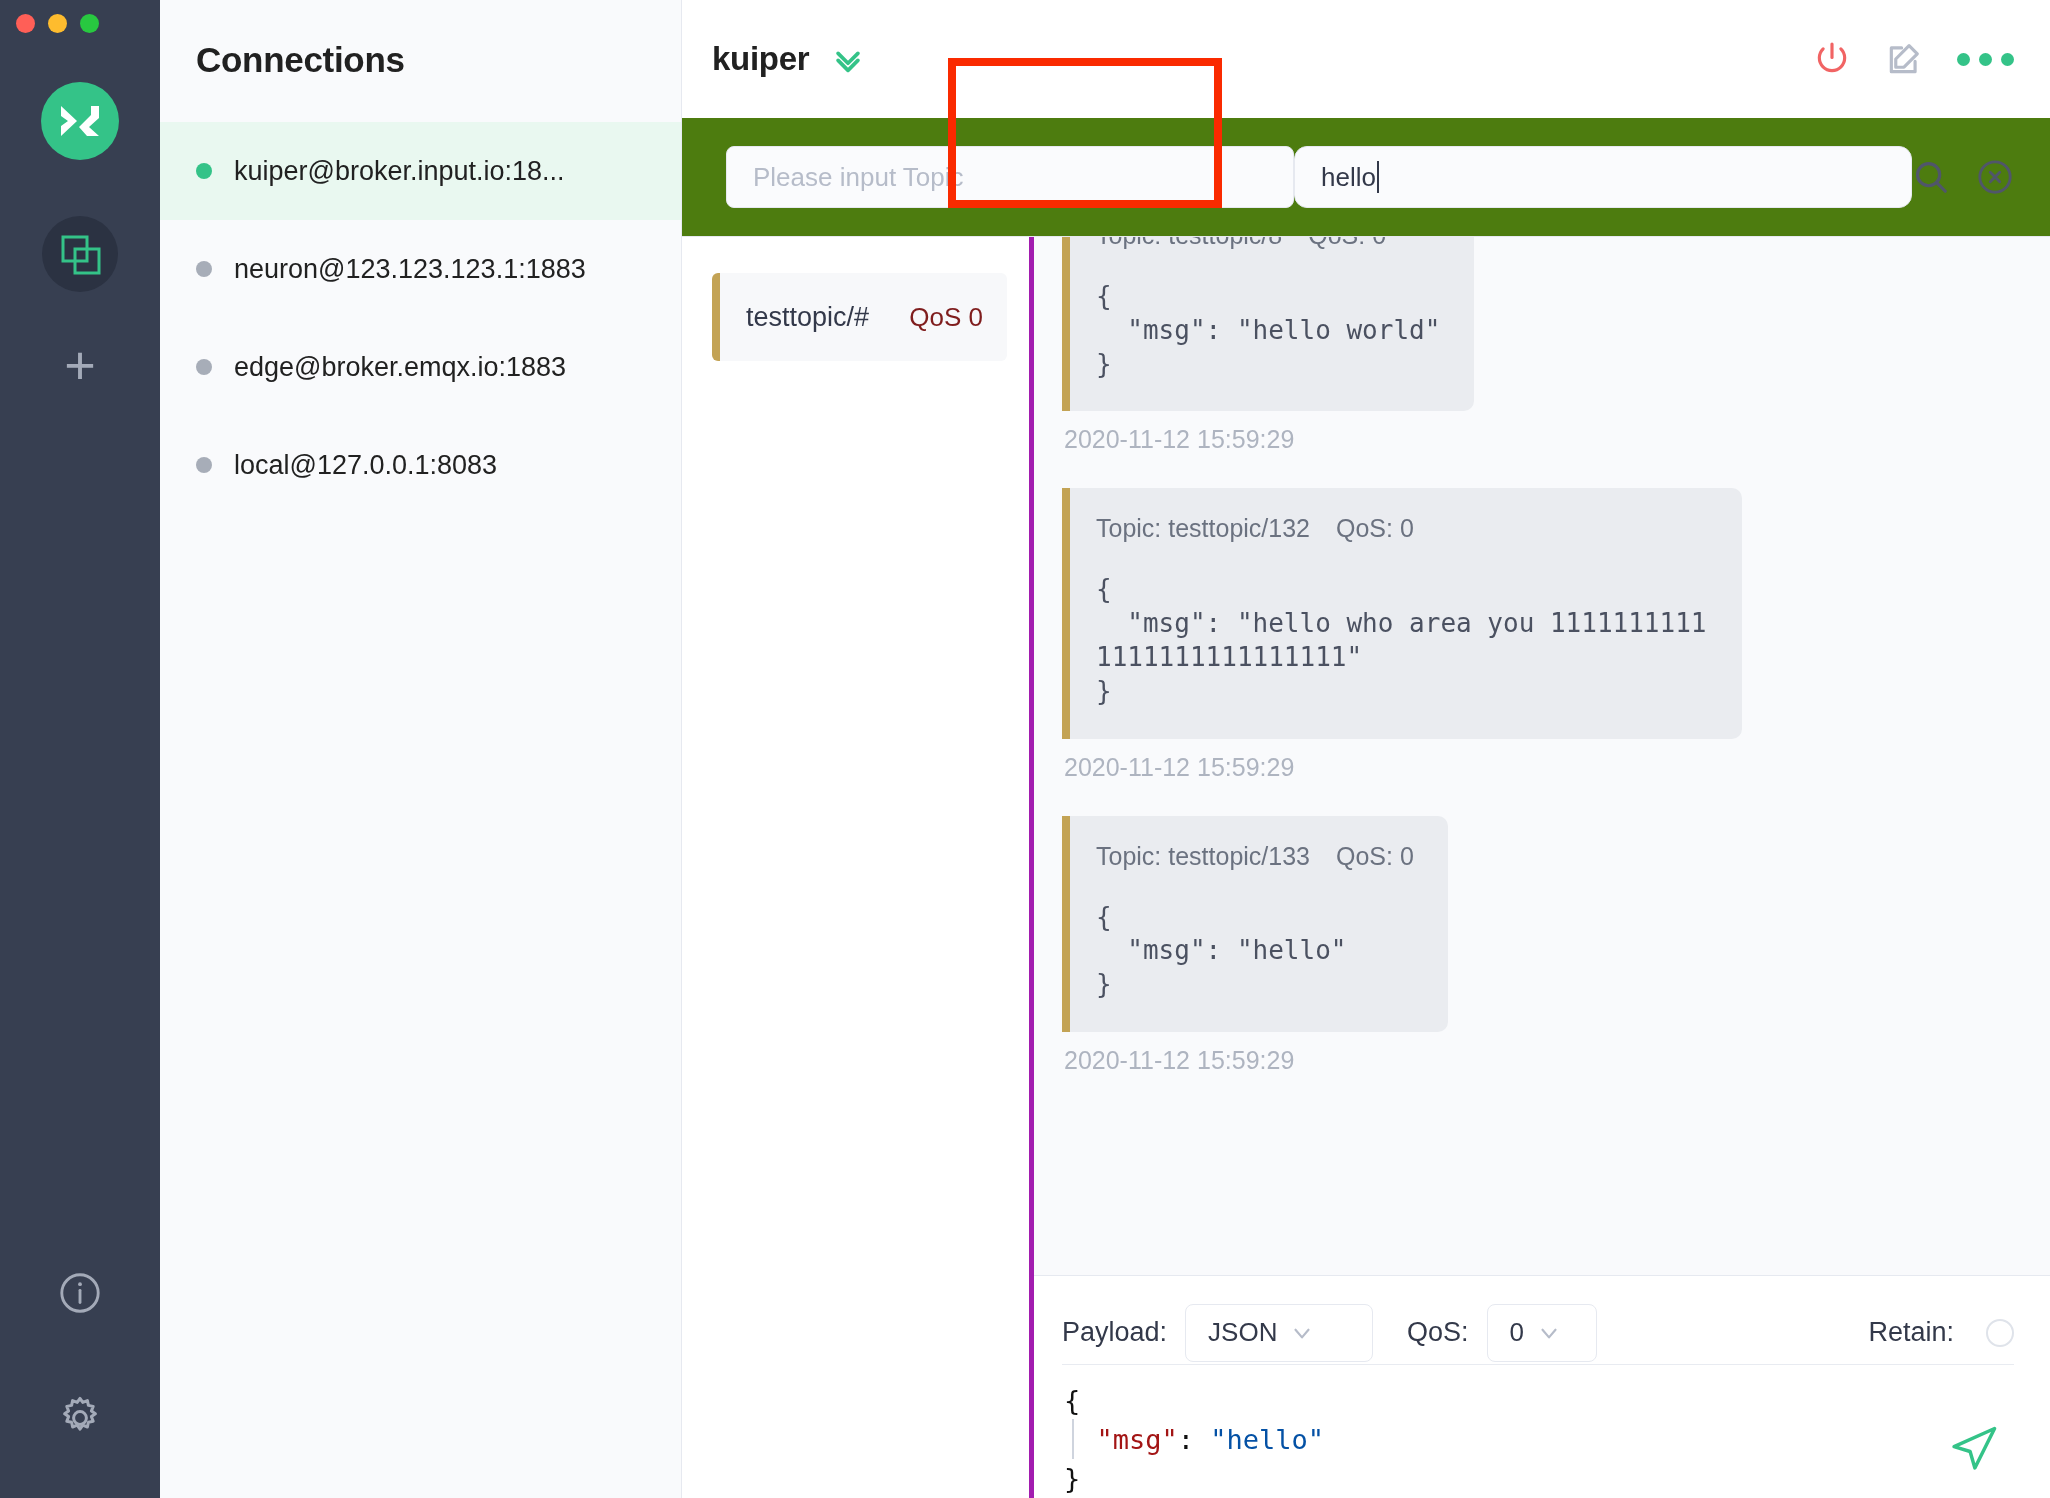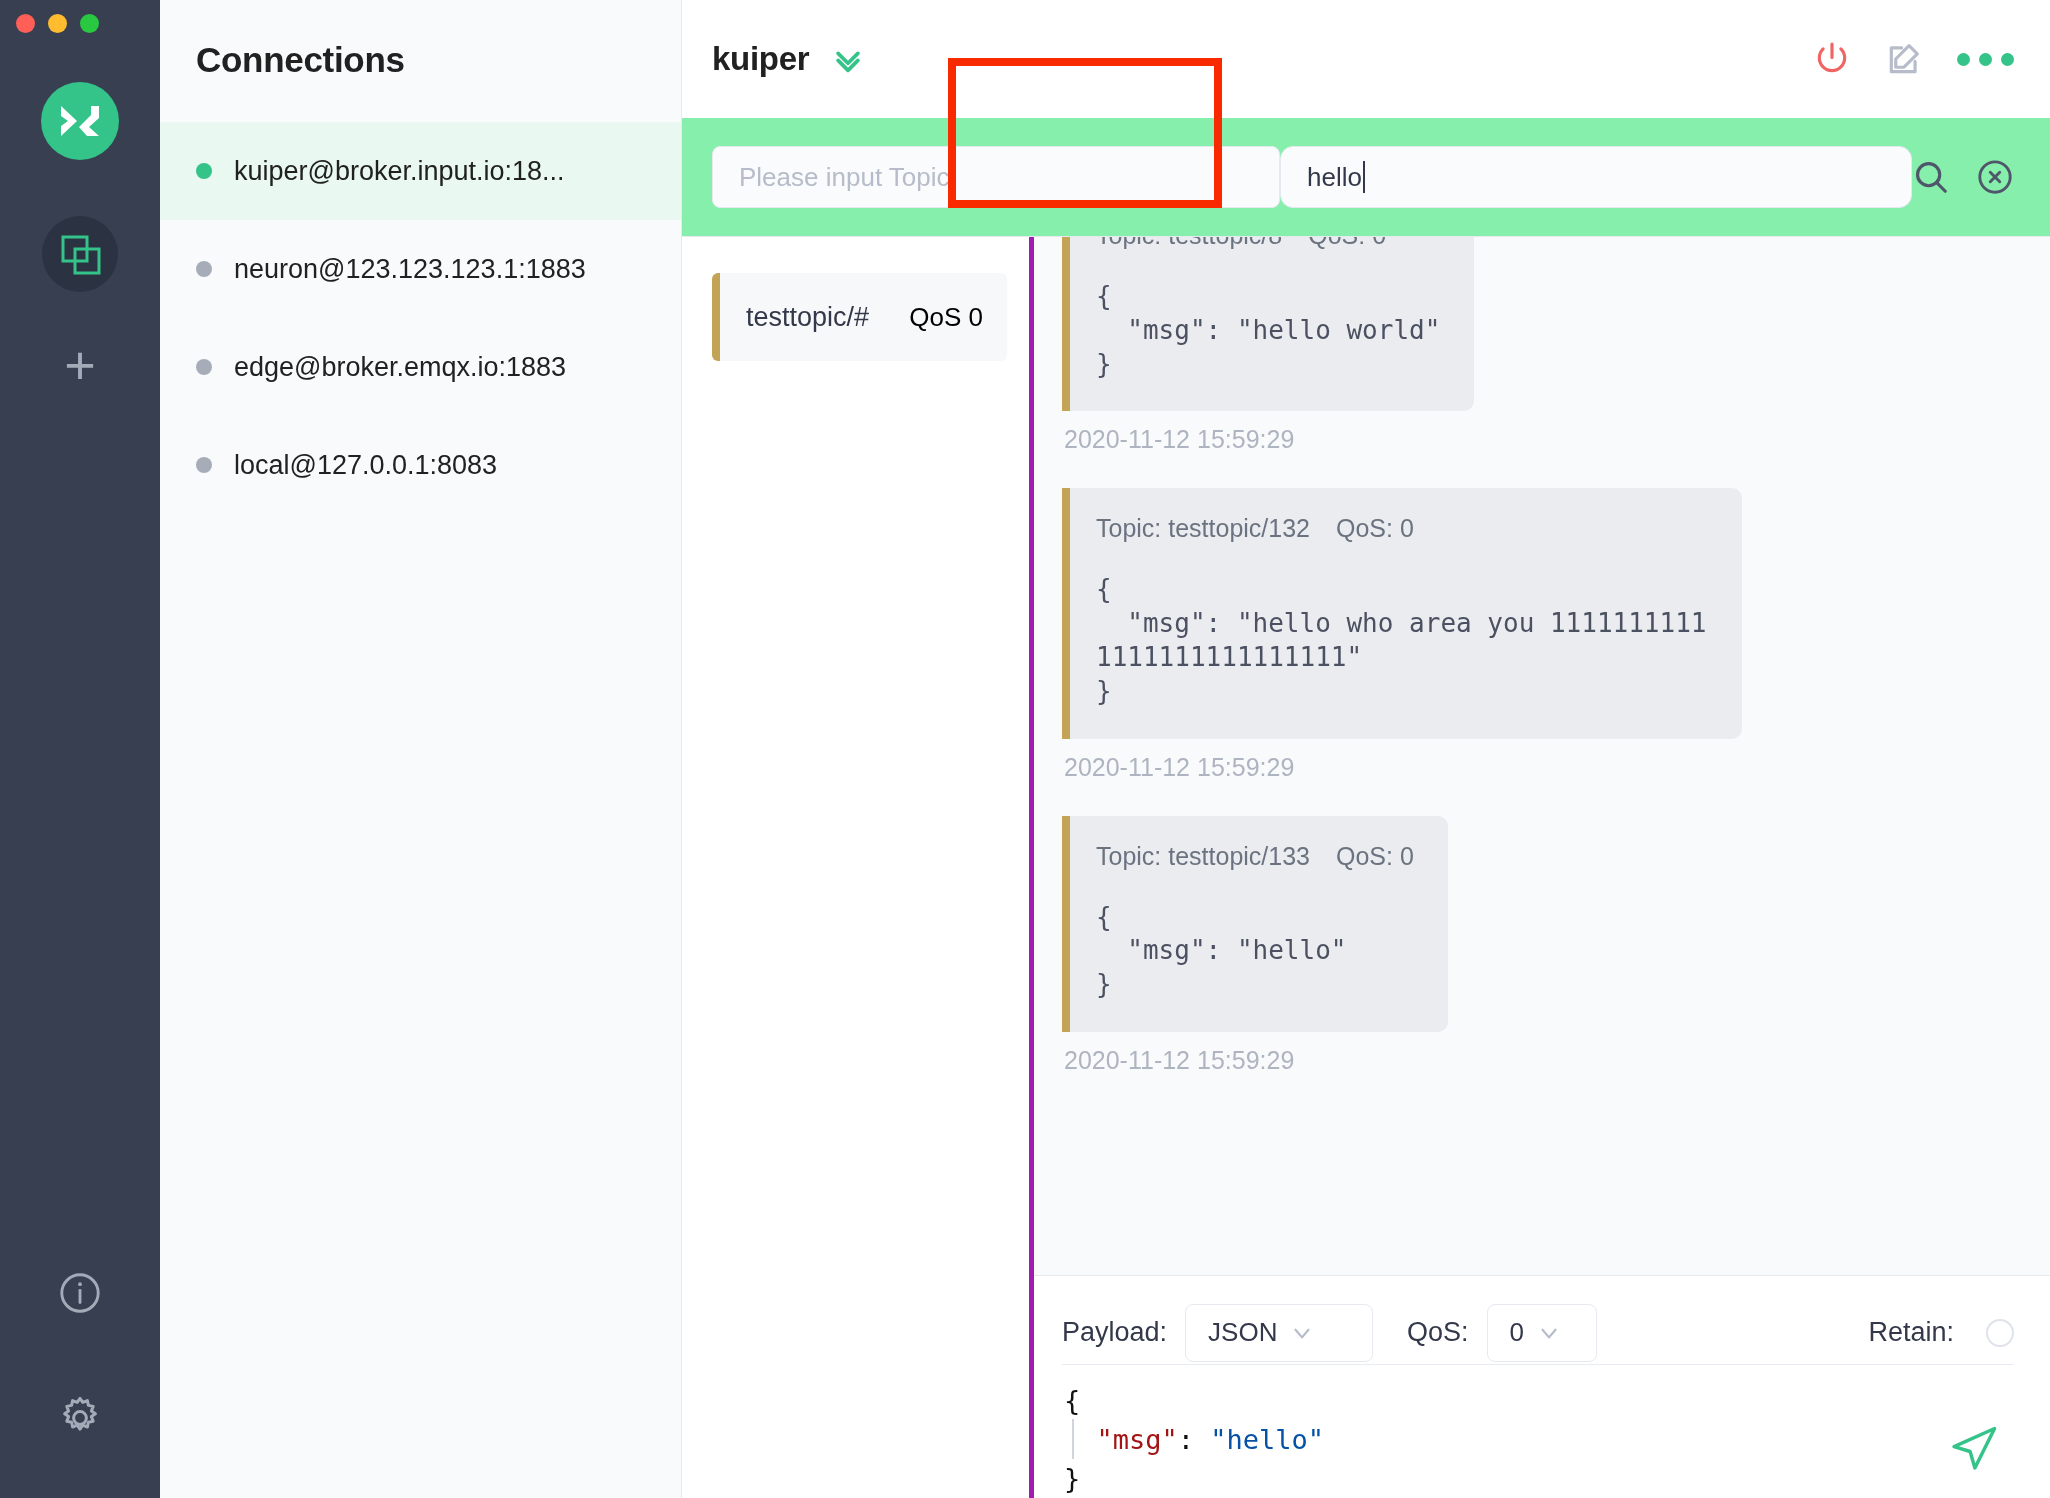--- a/index.html
+++ b/index.html
@@ -111,22 +111,22 @@
   }
   .chev-wrap { margin-left: 22px; display: flex; align-items: center; }
   .topbar-spacer { flex: 1 1 auto; }
   .topbar-icons { display: flex; align-items: center; gap: 34px; }
   .dots3 { display: flex; gap: 9px; align-items: center; }
   .dots3 i { width: 13px; height: 13px; border-radius: 50%; background: #34c388; display: block; }
 
   .searchbar {
     height: 118px; flex: 0 0 118px;
     display: flex; align-items: center;
-    padding: 0 36px 0 30px;
-    background: #86efac;
+    padding: 0 36px 0 44px;
+    background: #4d7c0f;
   }
   .inp {
     height: 62px; border: 1px solid #e6e9f0; border-radius: 8px;
     background: #fafbfd;
     display: flex; align-items: center;
     padding: 0 26px;
     font-size: 26px;
   }
   .inp.topic { width: 568px; }
   .inp.search { width: 568px; flex: 1 1 auto; border-radius: 13px; }
@@ -150,21 +150,21 @@
     padding: 36px 22px 0 30px;
   }
   .sub-item {
     height: 88px; border-radius: 6px;
     background: #f7f8fa;
     border-left: 8px solid #c3a355;
     display: flex; align-items: center;
     padding: 0 24px 0 26px;
   }
   .sub-topic { font-size: 27px; color: #33394a; }
-  .sub-qos { margin-left: auto; font-size: 26px; color: #000000; }
+  .sub-qos { margin-left: auto; font-size: 26px; color: #7f1d1d; }
 
   .msgcol {
     flex: 1 1 auto; min-width: 0;
     display: flex; flex-direction: column;
     background: #f9fafc;
   }
   .msgs {
     flex: 1 1 auto; min-height: 0;
     padding: 0 36px 0 28px;
     overflow: hidden;

